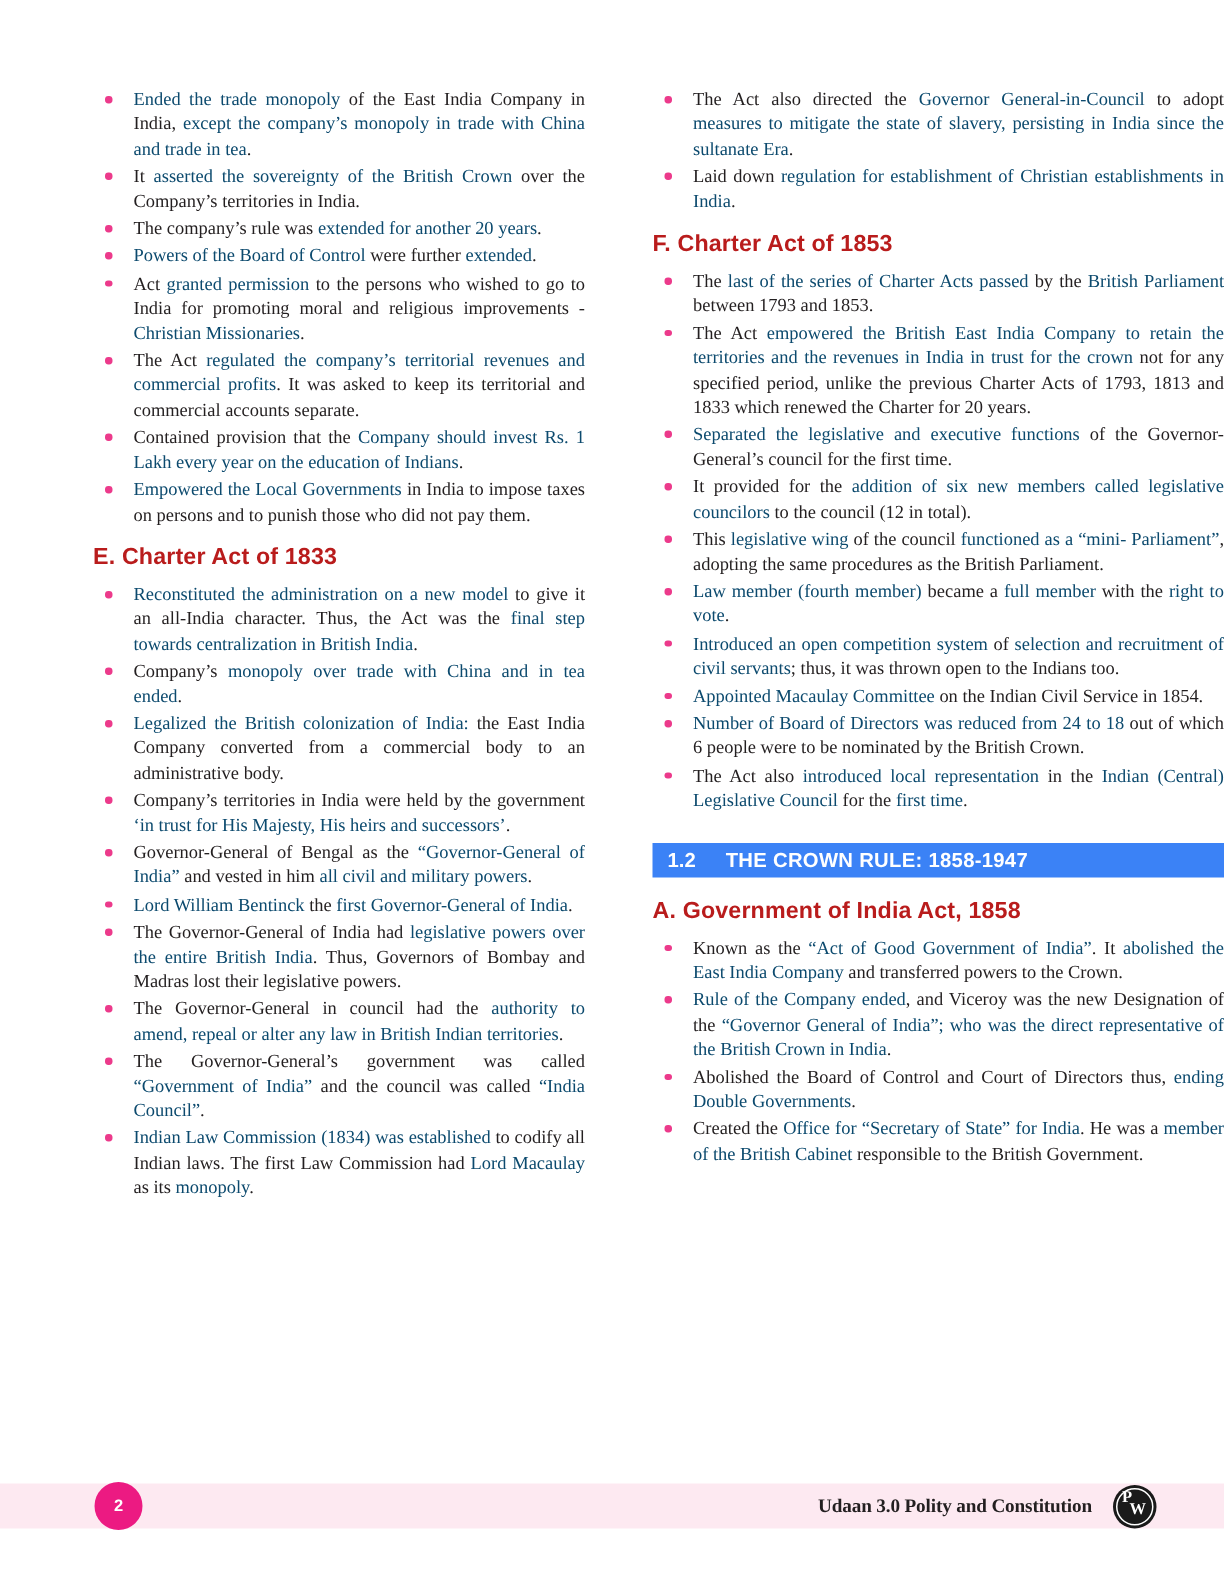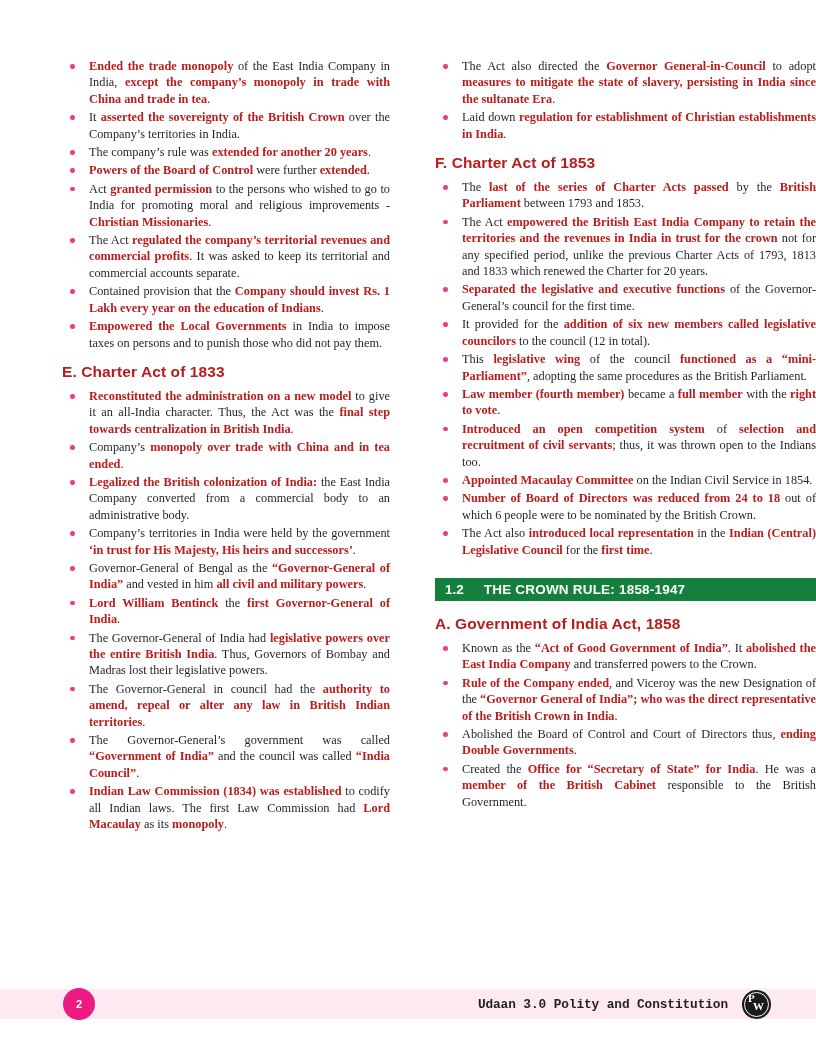--- a/index.html
+++ b/index.html
@@ -52,37 +52,37 @@
     content: "";
     position: absolute;
     left: 8px;
     top: 6px;
     width: 4.6px;
     height: 4.6px;
     border-radius: 50%;
     background: #ec3a8b;
   }
   ul.blist li b {
-    font-weight: bold;
-    color: #b91c1c;
+    font-weight: normal;
+    color: #0c4a6e;
   }
 
   h3.sub-head {
     font-family: "Liberation Sans", sans-serif;
     font-size: 15.5px;
     font-weight: bold;
     color: #b91c1c;
     margin: 12px 0 7px 0;
     letter-spacing: 0.1px;
   }
   h3.sub-head.tight-top { margin-top: 14px; }
 
   .section-bar {
     margin: 20px 0 12px 0;
-    background: #15803d;
+    background: #3b82f6;
     height: 23px;
     display: flex;
     align-items: center;
     padding-left: 10px;
     box-sizing: border-box;
   }
   .section-bar .sec-num {
     font-family: "Liberation Sans", sans-serif;
     font-size: 13.5px;
     font-weight: bold;
@@ -119,21 +119,21 @@
     font-size: 11px;
     font-weight: bold;
     display: flex;
     align-items: center;
     justify-content: center;
   }
   .footer-text {
     position: absolute;
     right: 88px;
     bottom: 44px;
-    font-family: Liberation Mono, monospace;
+    font-family: Liberation Serif, serif;
     font-size: 12.8px;
     font-weight: bold;
     color: #231f20;
     letter-spacing: -0.1px;
     text-align: center;
   }
   .footer-logo {
     position: absolute;
     right: 45px;
     bottom: 37px;

